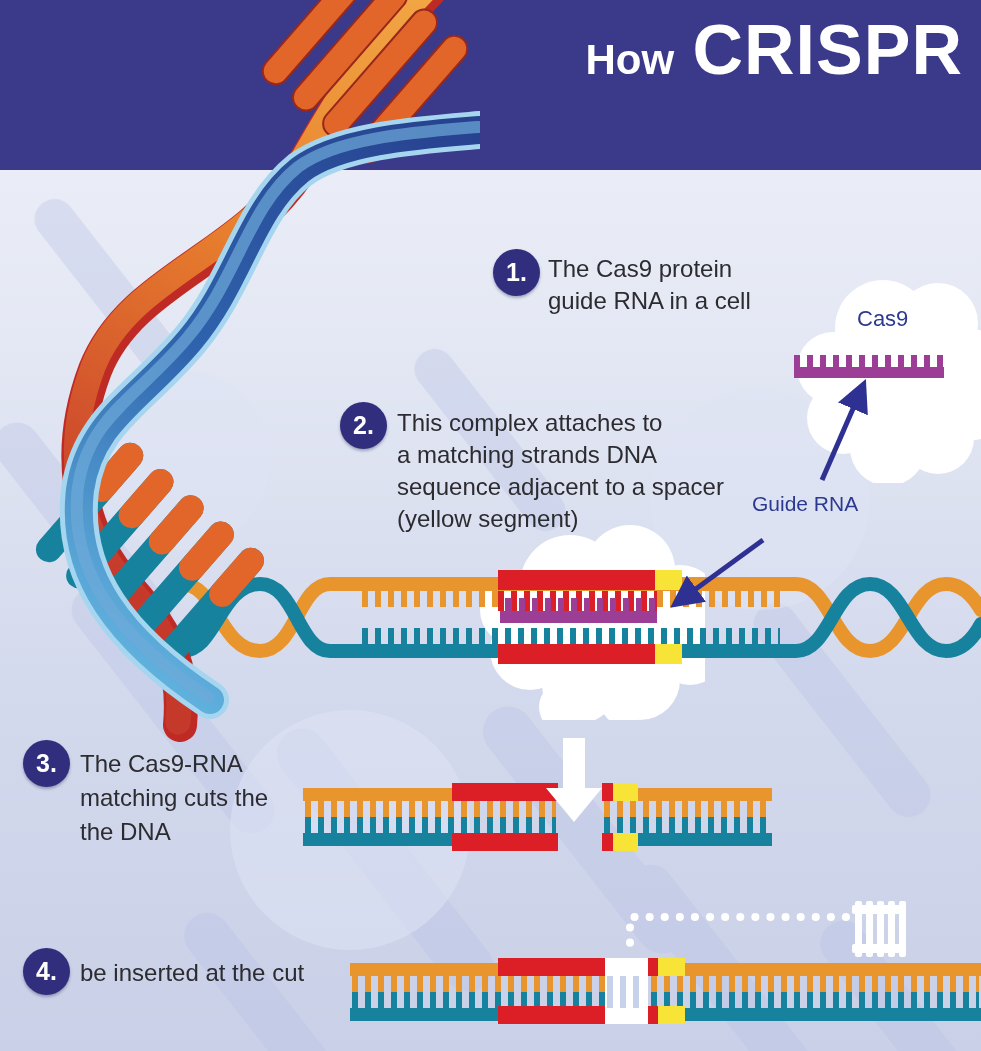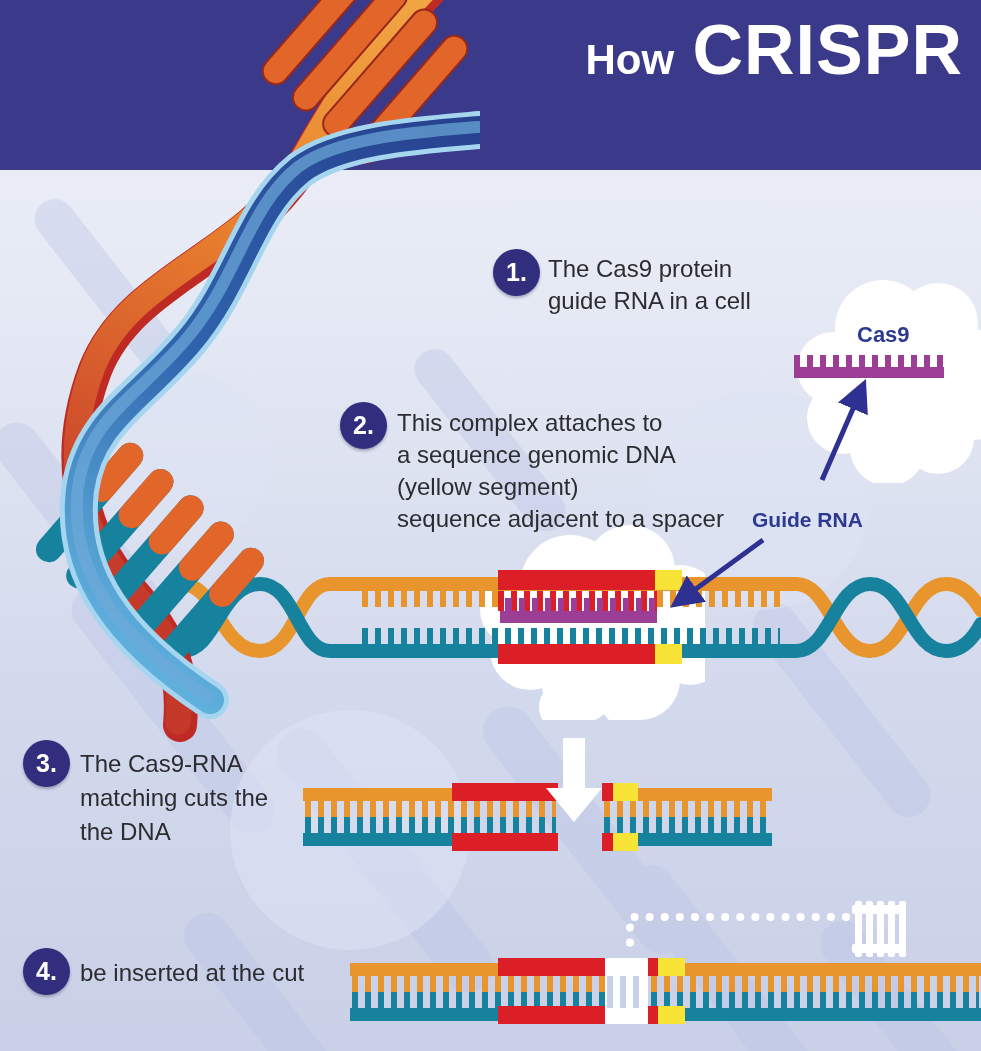--- a/index.html
+++ b/index.html
@@ -25,21 +25,21 @@
   .title-wrap{position:absolute;right:18px;top:10px;text-align:right;color:#fff;z-index:2;}
   .title-line1{white-space:nowrap;}
   .t-how{font-size:42px;font-weight:700;vertical-align:baseline;letter-spacing:0;}
   .t-crispr{font-size:70px;font-weight:800;letter-spacing:1px;vertical-align:baseline;margin-left:14px;}
   .t-works{font-size:44px;font-weight:700;margin-top:-4px;}
 
   .step-badge{position:absolute;width:47px;height:47px;border-radius:50%;background:var(--step-circle);
     color:#fff;font-size:25px;font-weight:700;display:flex;align-items:center;justify-content:center;
     box-shadow:0 2px 3px rgba(40,40,80,.35);z-index:7;}
   .step-text{position:absolute;color:var(--body-text);font-size:24px;line-height:32px;font-weight:500;z-index:7;}
-  .blue-label{position:absolute;color:var(--label-text);font-weight:700;font-size:21px;z-index:7;white-space:nowrap;margin-top:16px;}
+  .blue-label{position:absolute;color:var(--label-text);font-weight:400;font-size:21px;z-index:7;white-space:nowrap;}
 
   .z2{z-index:2}.z3{z-index:3}.z4{z-index:4}.z5{z-index:5}
 </style>
 </head>
 <body>
 
 <div class="page">
 
   <svg class="abs" style="left:0;top:0;z-index:0;" width="981" height="1051" viewBox="0 0 981 1051">
     <g fill="#b9c3e3" opacity="0.38">
@@ -140,23 +140,23 @@
 
   <div class="teeth t-purple z3" style="left:794px;top:355px;width:150px;height:12px;"></div>
   <div class="bar c-purple z3" style="left:794px;top:367px;width:150px;height:11px;"></div>
   <div class="blue-label" style="left:752px;top:492px;">Guide RNA</div>
 
   <div class="step-badge" style="left:340px;top:402px;">
     <span>2.</span>
   </div>
   <div class="step-text" style="left:397px;top:407px;">
     <div>This complex attaches to</div>
-    <div>a sequence genomic DNA</div>
+    <div>a matching strands DNA</div>
+    <div>sequence adjacent to a spacer</div>
     <div>(yellow segment)</div>
-    <div>sequence adjacent to a spacer</div>
   </div>
 
   <svg class="abs z2" style="left:455px;top:515px;" width="250" height="205" viewBox="0 0 250 205">
     <g fill="#ffffff">
       <circle cx="115" cy="70" r="50"></circle>
         <circle cx="175" cy="55" r="45"></circle>
         <circle cx="225" cy="90" r="40"></circle>
       <circle cx="235" cy="135" r="35"></circle>
         <circle cx="185" cy="165" r="40"></circle>
         <circle cx="125" cy="170" r="38"></circle>

